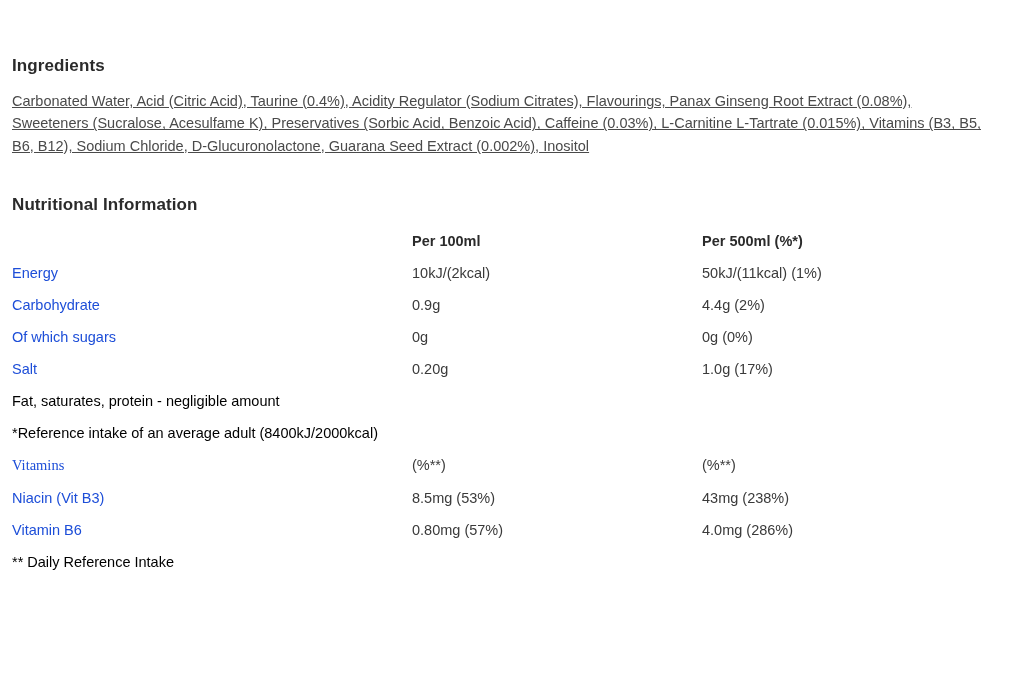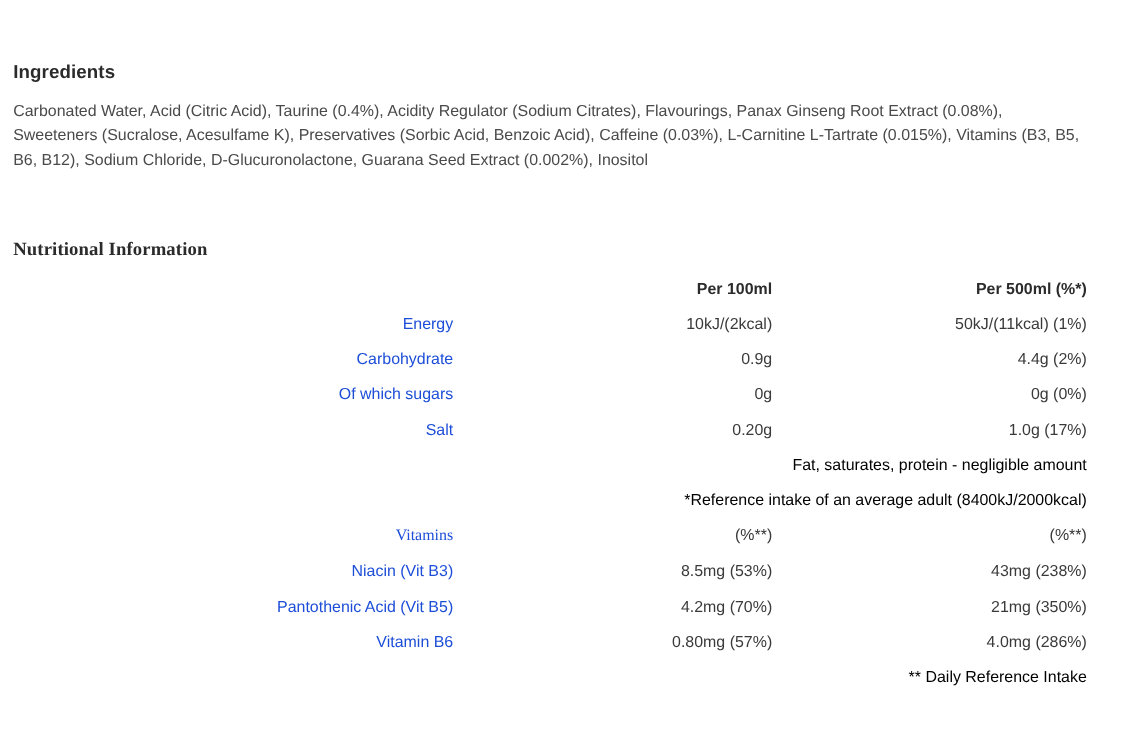--- a/index.html
+++ b/index.html
@@ -27,33 +27,33 @@
     color: #2b2b2b;
     margin: 0 0 14px 0;
     letter-spacing: 0.1px;
   }
   .ingredients-body {
     font-size: 14.5px;
     line-height: 1.55;
     color: #4a4a4a;
     max-width: 990px;
     margin: 0;
+    text-decoration: underline;
   }
   .nutrition-heading {
-    margin-top: 60px;
+    margin-top: 38px;
     margin-bottom: 18px;
-    font-family: Liberation Serif, serif;
   }
   table.nutrition {
     border-collapse: collapse;
     width: 100%;
     max-width: 1000px;
   }
   table.nutrition td, table.nutrition th {
-    text-align: right;
+    text-align: left;
     vertical-align: top;
     padding: 0;
     font-size: 14.5px;
     color: #3a3a3a;
     font-weight: normal;
   }
   .col-label { width: 400px; }
   .col-a { width: 290px; }
   .col-b { width: auto; }
 
@@ -135,25 +135,20 @@
         <td>(%**)</td>
         <td>(%**)</td>
       </tr>
 
       <tr class="data-row">
         <td class="label">Niacin (Vit B3)</td>
         <td>8.5mg (53%)</td>
         <td>43mg (238%)</td>
       </tr>
       <tr class="data-row">
-        <td class="label">Pantothenic Acid (Vit B5)</td>
-        <td>4.2mg (70%)</td>
-        <td>21mg (350%)</td>
-      </tr>
-      <tr class="data-row">
         <td class="label">Vitamin B6</td>
         <td>0.80mg (57%)</td>
         <td>4.0mg (286%)</td>
       </tr>
 
       <tr class="note-row">
         <td colspan="3">** Daily Reference Intake</td>
       </tr>
     </tbody>
   </table>

